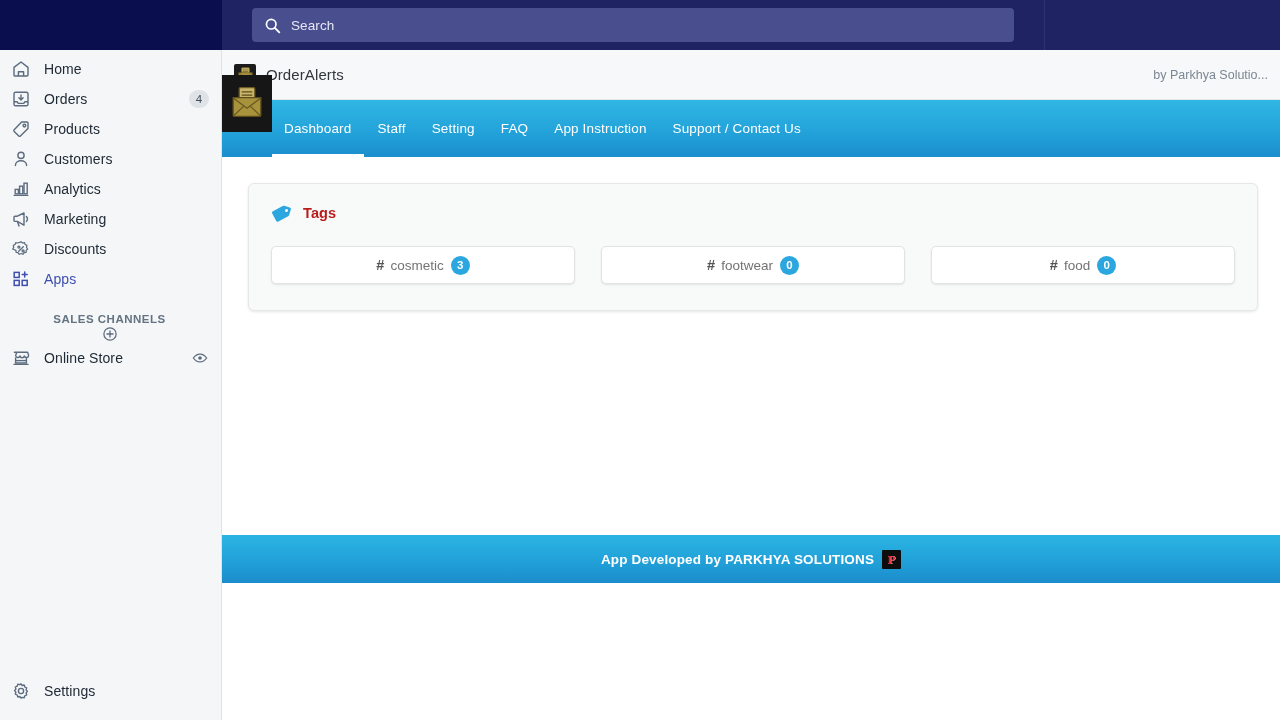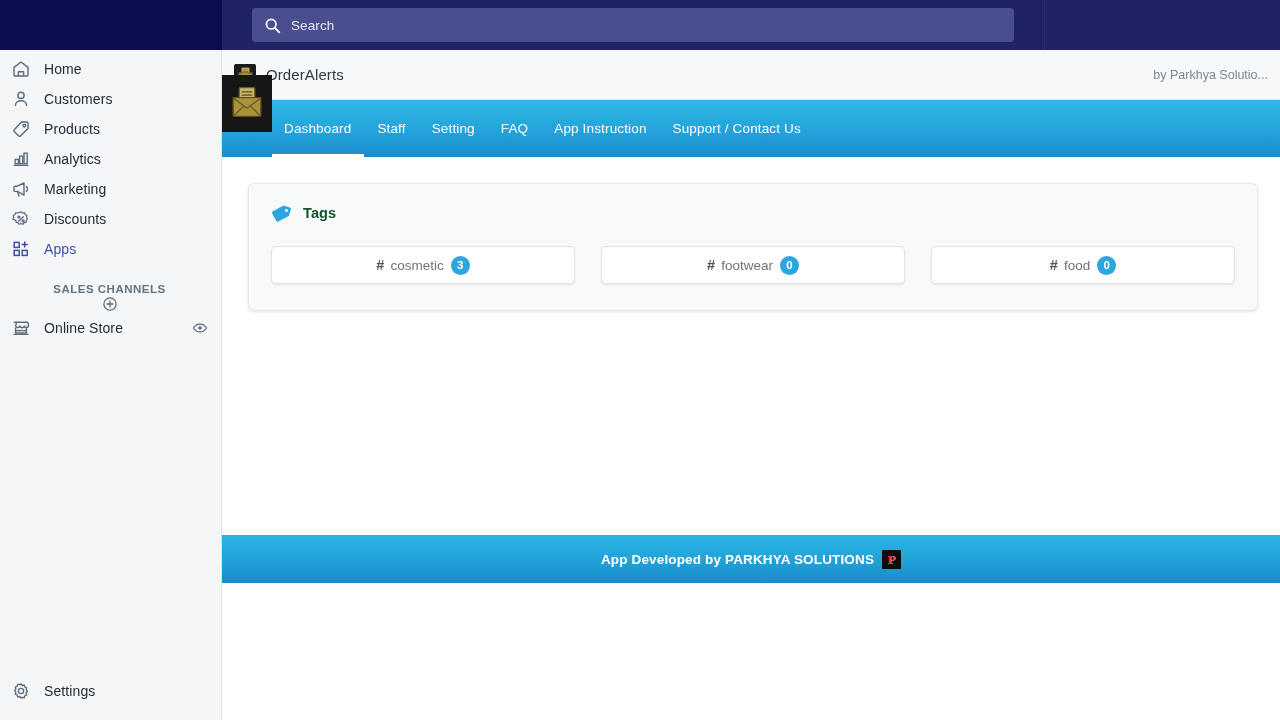--- a/index.html
+++ b/index.html
@@ -161,21 +161,21 @@
     padding: 18px 22px 26px 22px;
     width: 1010px;
   }
   .card-head {
     display: flex; align-items: center;
     margin-bottom: 22px;
   }
   .tag-icon { width: 26px; height: 22px; margin-right: 6px; flex:0 0 26px; }
   .tag-icon svg { display: block; }
   .card-title {
-    font-size: 14.5px; color: #14532d; font-weight: bold;
+    font-size: 14.5px; color: #b91c1c; font-weight: bold;
     letter-spacing: .1px;
   }
   .chips-row { display: flex; gap: 26px; }
   .chip {
     flex: 1 1 0;
     height: 38px;
     background: #ffffff;
     border: 1px solid #e3e3e3;
     border-radius: 5px;
     box-shadow: 0 1px 2px rgba(0,0,0,.09);
@@ -242,39 +242,50 @@
     <div class="nav-item">
       <span class="nav-ico">
         <svg width="20" height="20" viewBox="0 0 20 20" fill="none" stroke="#5c6b7e" stroke-width="1.4">
           <path d="M3 8.4 10 3l7 5.4V16a1 1 0 0 1-1 1H4a1 1 0 0 1-1-1V8.4Z" stroke-linejoin="round"></path>
           <path d="M7.4 17v-4.2h5.2V17" stroke-linejoin="round"></path>
         </svg>
       </span>
       <span class="nav-label">Home</span>
     </div>
 
+    <div class="nav-item">
+      <span class="nav-ico">
+        <svg width="20" height="20" viewBox="0 0 20 20" fill="none" stroke="#5c6b7e" stroke-width="1.4">
+          <rect x="3" y="3.2" width="14" height="13.6" rx="1.6"></rect>
+          <path d="M10 6v4.6M7.9 8.8 10 10.9l2.1-2.1" stroke-linecap="round" stroke-linejoin="round"></path>
+          <path d="M3 12.8h3.2l1 1.6h5.6l1-1.6H17" stroke-linejoin="round"></path>
+        </svg>
+      </span>
+      <span class="nav-label">Orders</span>
+      <span class="badge-count">4</span>
+    </div>
+
+    <div class="nav-item">
+      <span class="nav-ico">
+        <svg width="20" height="20" viewBox="0 0 20 20" fill="none" stroke="#5c6b7e" stroke-width="1.4">
+          <path d="M10.6 3H16a1 1 0 0 1 1 1v5.4l-7.6 7.6a1.1 1.1 0 0 1-1.6 0L3.2 12.4a1.1 1.1 0 0 1 0-1.6L10.6 3Z" stroke-linejoin="round"></path>
+          <circle cx="13.4" cy="6.6" r="1.35"></circle>
+        </svg>
+      </span>
+      <span class="nav-label">Products</span>
+    </div>
 
     <div class="nav-item">
       <span class="nav-ico">
         <svg width="20" height="20" viewBox="0 0 20 20" fill="none" stroke="#5c6b7e" stroke-width="1.4">
           <circle cx="10" cy="6.4" r="3.1"></circle>
           <path d="M4.4 16.6c0-3 2.5-4.9 5.6-4.9s5.6 1.9 5.6 4.9" stroke-linecap="round"></path>
         </svg>
       </span>
       <span class="nav-label">Customers</span>
-    </div>
-
-    <div class="nav-item">
-      <span class="nav-ico">
-        <svg width="20" height="20" viewBox="0 0 20 20" fill="none" stroke="#5c6b7e" stroke-width="1.4">
-          <path d="M10.6 3H16a1 1 0 0 1 1 1v5.4l-7.6 7.6a1.1 1.1 0 0 1-1.6 0L3.2 12.4a1.1 1.1 0 0 1 0-1.6L10.6 3Z" stroke-linejoin="round"></path>
-          <circle cx="13.4" cy="6.6" r="1.35"></circle>
-        </svg>
-      </span>
-      <span class="nav-label">Products</span>
     </div>
 
     <div class="nav-item">
       <span class="nav-ico">
         <svg width="20" height="20" viewBox="0 0 20 20" fill="none" stroke="#5c6b7e" stroke-width="1.4">
           <path d="M3.2 16.4h13.6" stroke-linecap="round"></path>
           <rect x="4.2" y="10.4" width="3.2" height="4.4"></rect>
           <rect x="8.6" y="7.2" width="3.2" height="7.6"></rect>
           <rect x="13" y="4.2" width="3.2" height="10.6"></rect>
         </svg>

